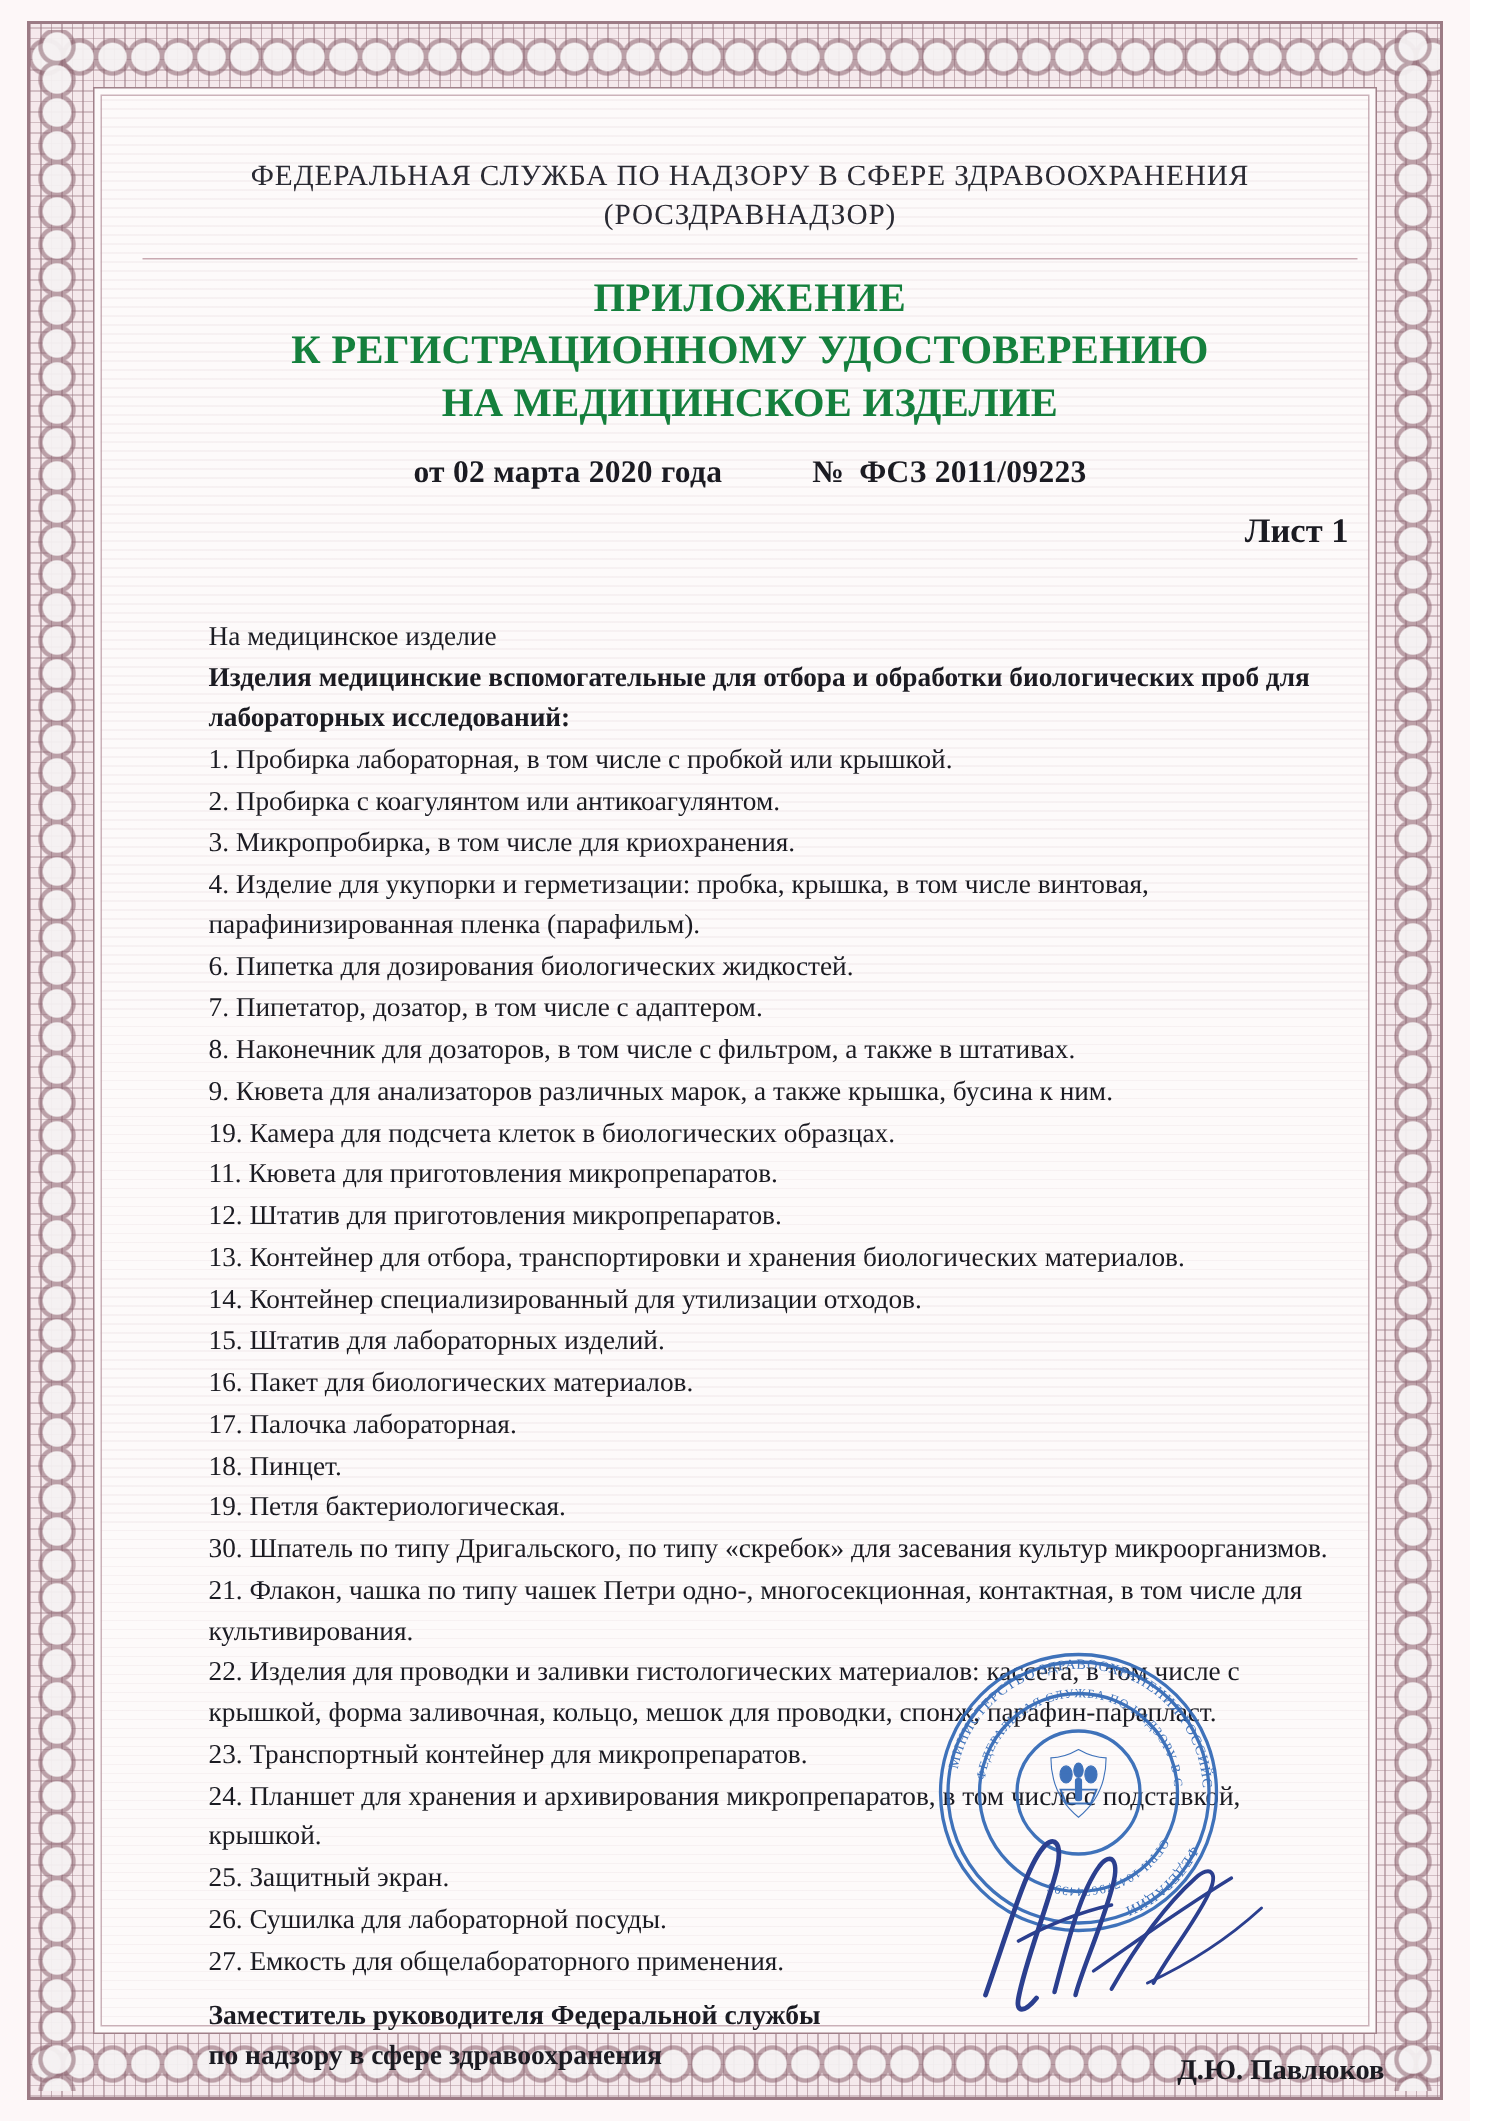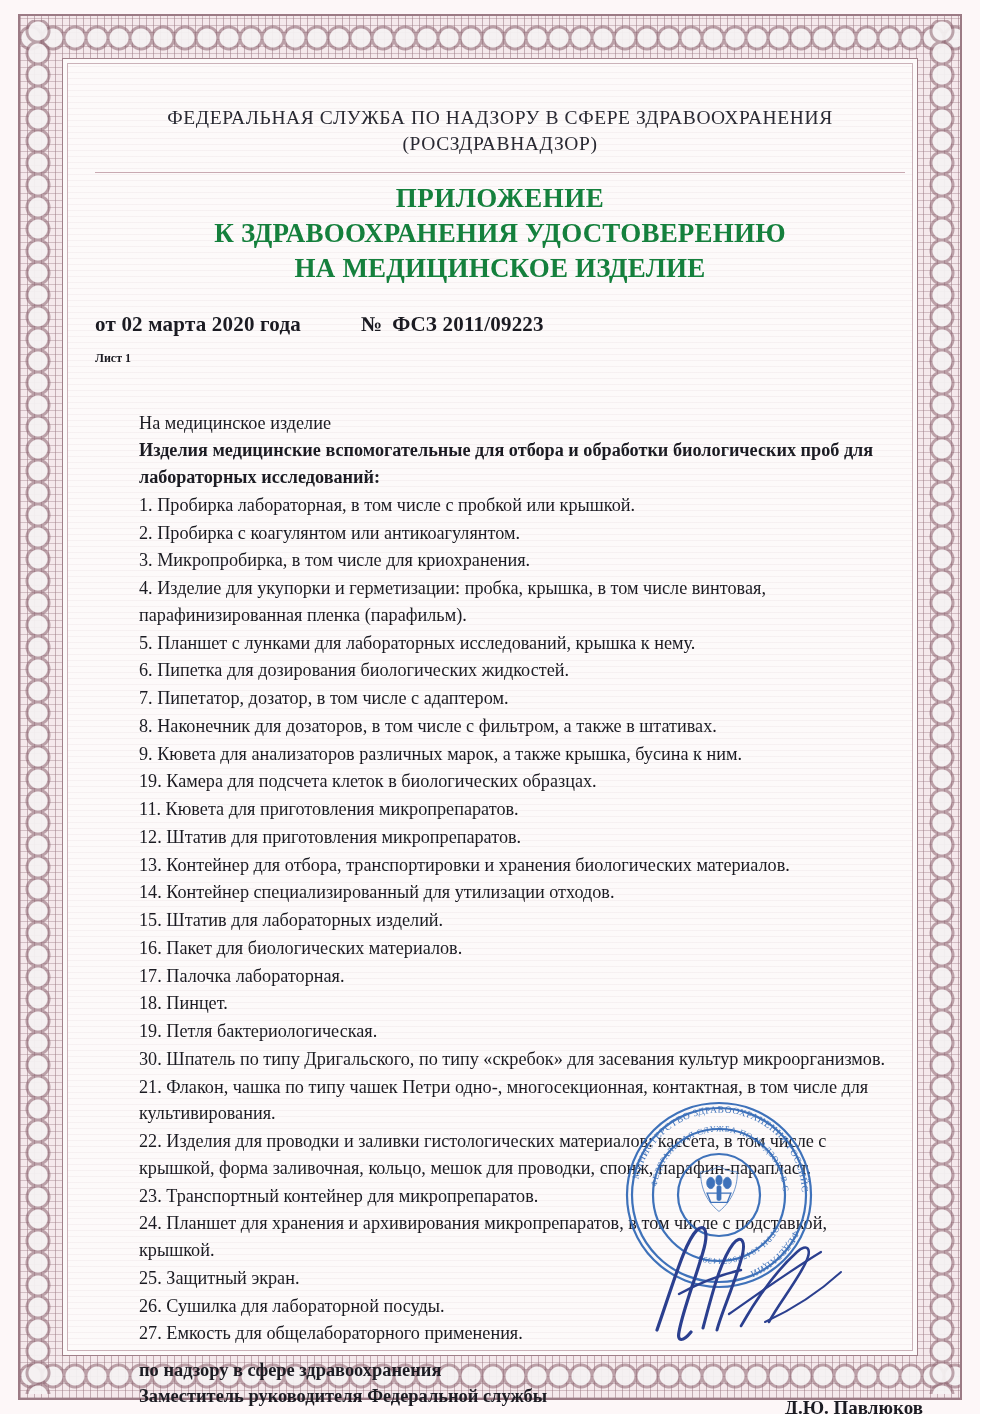--- a/index.html
+++ b/index.html
@@ -121,35 +121,37 @@
   .title {
     text-align: center;
     font-weight: bold;
     color: #15803d;
   }
   .title .t1 { font-size: 27px; letter-spacing: 0.5px; }
   .title .t2 { font-size: 27px; letter-spacing: 0.2px; margin-top: 4px; }
   .title .t3 { font-size: 27px; letter-spacing: 0.2px; margin-top: 4px; }
 
   .docline {
-    margin-top: 28px;
+    margin-top: 18px;
     display: flex;
+    justify-content: center;
     align-items: baseline;
     gap: 60px;
     font-weight: bold;
     font-size: 21px;
   }
   .docline .date { letter-spacing: 0.2px; }
   .docline .num { letter-spacing: 0.2px; }
   .docline .num .hash { margin-right: 10px; font-weight: bold; }
 
   .sheet {
     margin-top: 14px;
-    font-weight: bold;
-    font-size: 12px;
+    text-align: right;
+    font-weight: bold;
+    font-size: 23px;
     padding-right: 6px;
   }
 
   .body {
     margin-top: 44px;
     font-size: 18.2px;
     line-height: 1.47;
   }
   .body .lead { margin-left: 44px; }
   .body .subject {
@@ -224,21 +226,21 @@
 
     <div class="agency">
       <span>ФЕДЕРАЛЬНАЯ СЛУЖБА ПО НАДЗОРУ В СФЕРЕ ЗДРАВООХРАНЕНИЯ</span>
       <span class="l2">(РОСЗДРАВНАДЗОР)</span>
     </div>
 
     <div class="rule"></div>
 
     <div class="title">
       <div class="t1">ПРИЛОЖЕНИЕ</div>
-      <div class="t2">К ЗДРАВООХРАНЕНИЯ УДОСТОВЕРЕНИЮ</div>
+      <div class="t2">К РЕГИСТРАЦИОННОМУ УДОСТОВЕРЕНИЮ</div>
       <div class="t3">НА МЕДИЦИНСКОЕ ИЗДЕЛИЕ</div>
     </div>
 
     <div class="docline">
       <div class="date">от  02 марта 2020 года</div>
       <div class="num">
         <span class="hash">№</span><span>ФСЗ 2011/09223</span>
       </div>
     </div>
 
@@ -246,21 +248,20 @@
 
     <div class="body">
       <div class="lead">На медицинское изделие</div>
       <div class="subject">Изделия медицинские вспомогательные для отбора и обработки биологических проб для лабораторных исследований:</div>
 
       <div class="items">
         <div class="item">1. Пробирка лабораторная, в том числе с пробкой или крышкой.</div>
         <div class="item">2. Пробирка с коагулянтом или антикоагулянтом.</div>
         <div class="item">3. Микропробирка, в том числе для криохранения.</div>
         <div class="item">4. Изделие для укупорки и герметизации: пробка, крышка, в том числе винтовая, парафинизированная пленка (парафильм).</div>
-        <div class="item">5. Планшет с лунками для лабораторных исследований, крышка к нему.</div>
         <div class="item">6. Пипетка для дозирования биологических жидкостей.</div>
         <div class="item">7. Пипетатор, дозатор, в том числе с адаптером.</div>
         <div class="item">8. Наконечник для дозаторов, в том числе с фильтром, а также в штативах.</div>
         <div class="item">9. Кювета для анализаторов различных марок, а также крышка, бусина к ним.</div>
         <div class="item">19. Камера для подсчета клеток в биологических образцах.</div>
         <div class="item">11. Кювета для приготовления микропрепаратов.</div>
         <div class="item">12. Штатив для приготовления микропрепаратов.</div>
         <div class="item">13. Контейнер для отбора, транспортировки и хранения биологических материалов.</div>
         <div class="item">14. Контейнер специализированный для утилизации отходов.</div>
         <div class="item">15. Штатив для лабораторных изделий.</div>
@@ -272,22 +273,22 @@
         <div class="item">21. Флакон, чашка по типу чашек Петри одно-, многосекционная, контактная, в том числе для культивирования.</div>
         <div class="item">22. Изделия для проводки и заливки гистологических материалов: кассета, в том числе с крышкой, форма заливочная, кольцо, мешок для проводки, спонж, парафин-парапласт.</div>
         <div class="item">23. Транспортный контейнер для микропрепаратов.</div>
         <div class="item">24. Планшет для хранения и архивирования микропрепаратов, в том числе с подставкой, крышкой.</div>
         <div class="item">25. Защитный экран.</div>
         <div class="item">26. Сушилка для лабораторной посуды.</div>
         <div class="item">27. Емкость для общелабораторного применения.</div>
       </div>
 
       <div class="signature">
+        <div>Заместитель руководителя Федеральной службы</div>
         <div>по надзору в сфере здравоохранения</div>
-        <div>Заместитель руководителя Федеральной службы</div>
         <div class="sig-name">Д.Ю. Павлюков</div>
 
       </div>
     </div>
   </div>
 
   <div class="stamp">
     <svg width="215" height="215" viewBox="0 0 215 215" xmlns="http://www.w3.org/2000/svg">
       <defs>
         <path id="arcOuter" d="M 25,107 A 82,82 0 1 1 190,107"></path>

